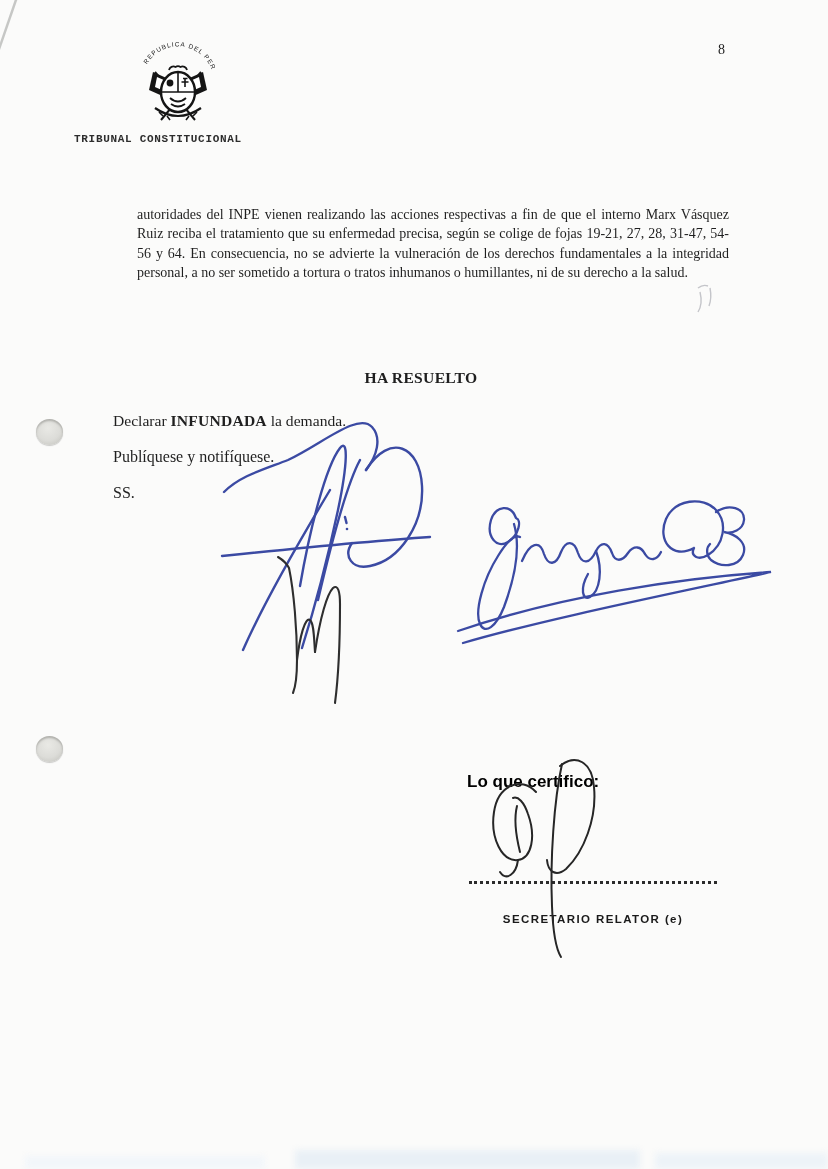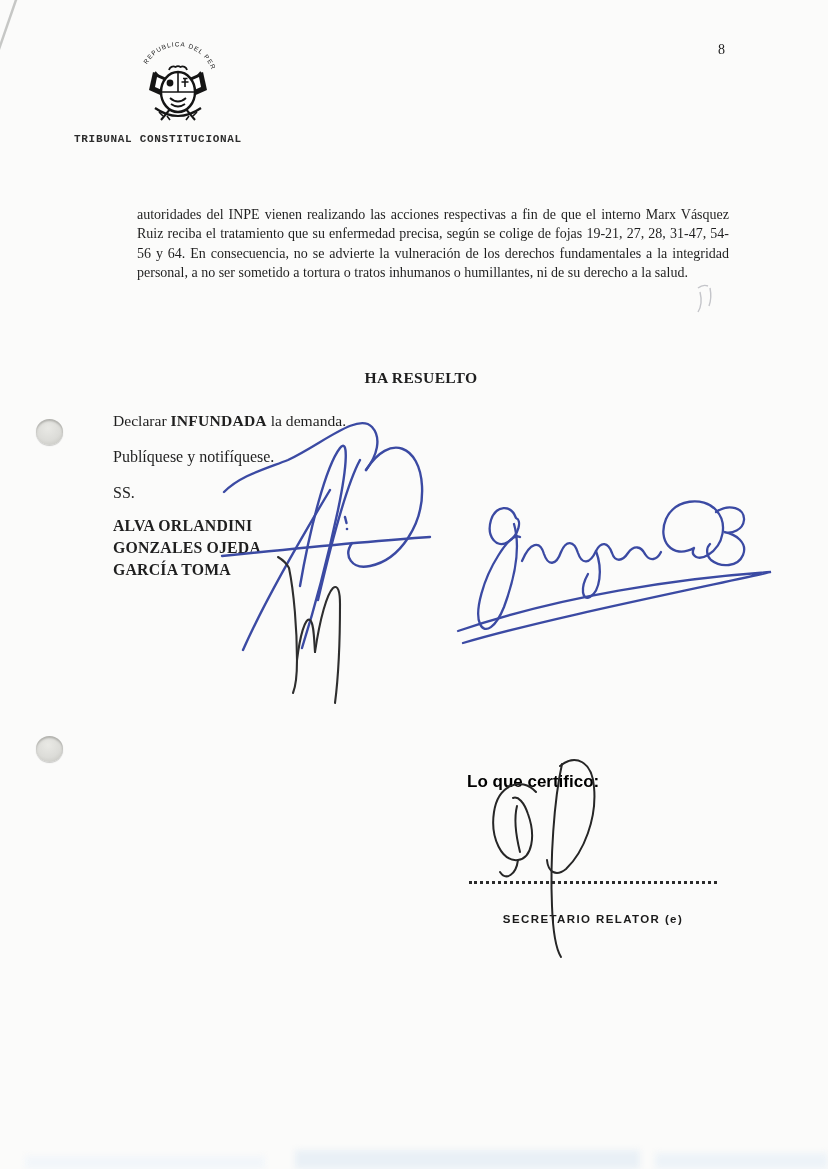--- a/index.html
+++ b/index.html
@@ -123,25 +123,20 @@
     <path d="M 8 6 q 5 -4 10 -2 M 10 10 q 3 12 -2 20 M 20 6 q 2 10 -1 18" stroke="#8e8f99" stroke-width="1.4" fill="none" opacity="0.5"></path>
   </svg>
 
   <div class="resuelto">HA RESUELTO</div>
 
   <div class="ruling"><span>Declarar </span><b>INFUNDADA</b><span> la demanda.</span></div>
 
   <div class="publish">Publíquese y notifíquese.</div>
   <div class="ss">SS.</div>
 
-  <div class="signatories">
-    <div>ALVA ORLANDINI</div>
-    <div>GONZALES OJEDA</div>
-    <div>GARCÍA TOMA</div>
-  </div>
 
   <div class="certify-label">Lo que certifico:</div>
   <div class="dotted-line"></div>
   <div class="secretary-title">SECRETARIO RELATOR (e)</div>
 
   <svg class="sig-svg" viewBox="0 0 828 1169">
 
     <g stroke="#3b4aa3" stroke-width="2.4" fill="none" stroke-linecap="round">
       <path d="M 224 492 C 240 476 262 470 288 460 C 322 444 358 412 372 427 C 382 438 377 456 366 470"></path>
       <path d="M 366 470 C 390 432 420 446 422 486 C 424 524 400 560 370 566 C 352 570 343 556 352 543"></path>

